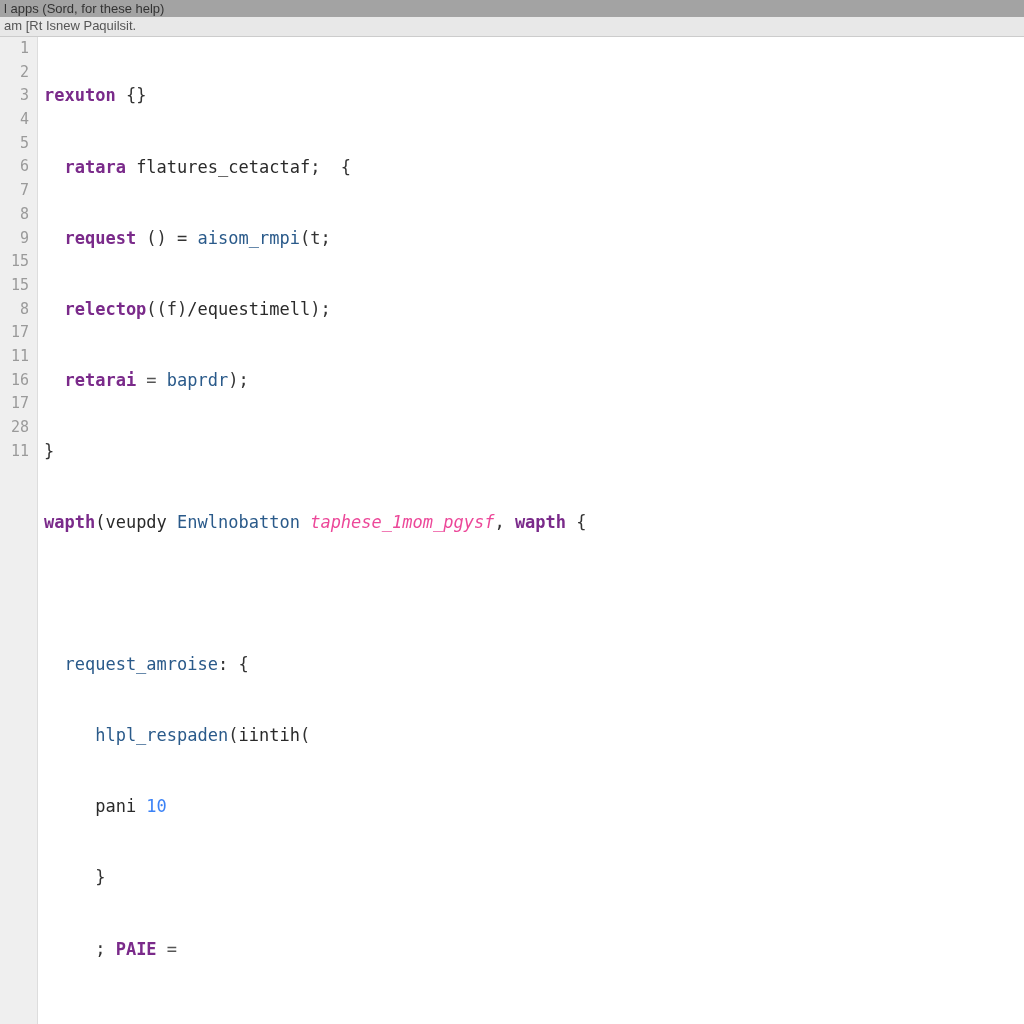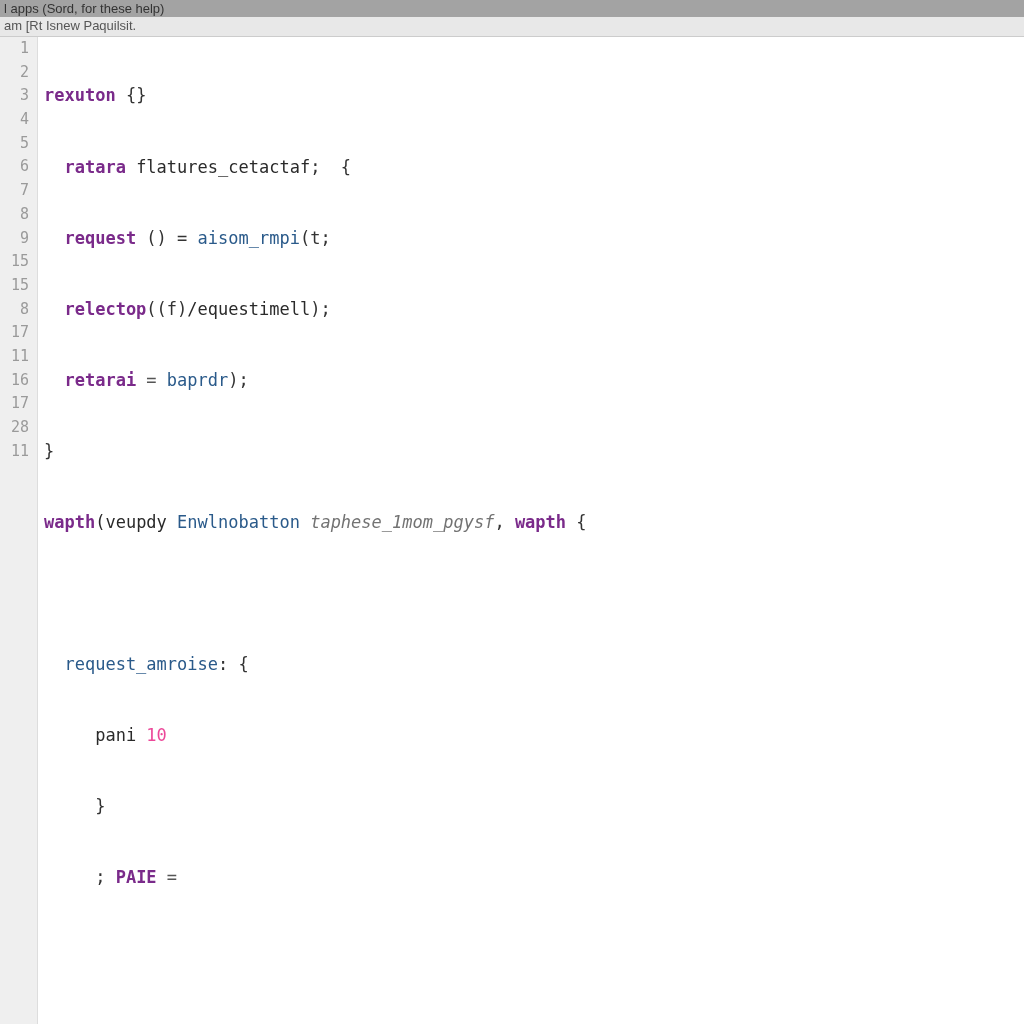--- a/index.html
+++ b/index.html
@@ -59,22 +59,22 @@
     white-space: pre;
     position: relative;
   }
   .code-line {
     height: 23.7px;
     position: relative;
   }
   .kw    { color: #7a2a8a; font-weight: 600; }   
   .fn    { color: #2a5a8a; }                     
   .ident { color: #2a2a2a; }
-  .type  { color: #737373; font-style: italic; text-align: center; } 
-  .num   { color: #ec4899; text-align: right; }
+  .type  { color: #ec4899; font-style: italic; text-align: center; } 
+  .num   { color: #3b82f6; text-align: right; }
   .op    { color: #555; }
   .punct { color: #333; }
 </style>
 </head>
 <body>
 
 <div class="window">
 
   <div class="menu-bar">
     <span>l apps (Sord, for these help)</span>
@@ -110,20 +110,21 @@
     <div class="code">
       <div class="code-line"><span class="kw">rexuton</span><span class="punct"> {}</span></div>
       <div class="code-line"><span class="kw">  ratara</span><span class="ident"> flatures_cetactaf</span><span class="punct">;  {</span></div>
       <div class="code-line"><span class="kw">  request</span><span class="punct"> () = </span><span class="fn">aisom_rmpi</span><span class="punct">(t;</span></div>
       <div class="code-line"><span class="kw">  relectop</span><span class="punct">((f)</span><span class="ident">/equestimell</span><span class="punct">);</span></div>
       <div class="code-line"><span class="kw">  retarai</span><span class="op"> = </span><span class="fn">baprdr</span><span class="punct">);</span></div>
       <div class="code-line"><span class="punct">}</span></div>
       <div class="code-line"><span class="kw">wapth</span><span class="ident">(veupdy </span><span class="fn">Enwlnobatton</span><span class="ident"> </span><span class="type">taphese_1mom_pgysf</span><span class="punct">, </span><span class="kw">wapth</span><span class="punct"> {</span></div>
       <div class="code-line"><span></span></div>
       <div class="code-line"><span class="fn">  request_amroise</span><span class="punct">: {</span></div>
+      <div class="code-line"><span class="fn">     hlpl_respaden</span><span class="punct">(</span><span class="ident">iintih</span><span class="punct">(</span></div>
       <div class="code-line"><span class="ident">     pani </span><span class="num">10</span></div>
       <div class="code-line"><span class="punct">     }</span></div>
       <div class="code-line"><span class="punct">     ; </span><span class="kw">PAIE</span><span class="op"> =</span></div>
       
       
       
       
     </div>
 
   </div>

